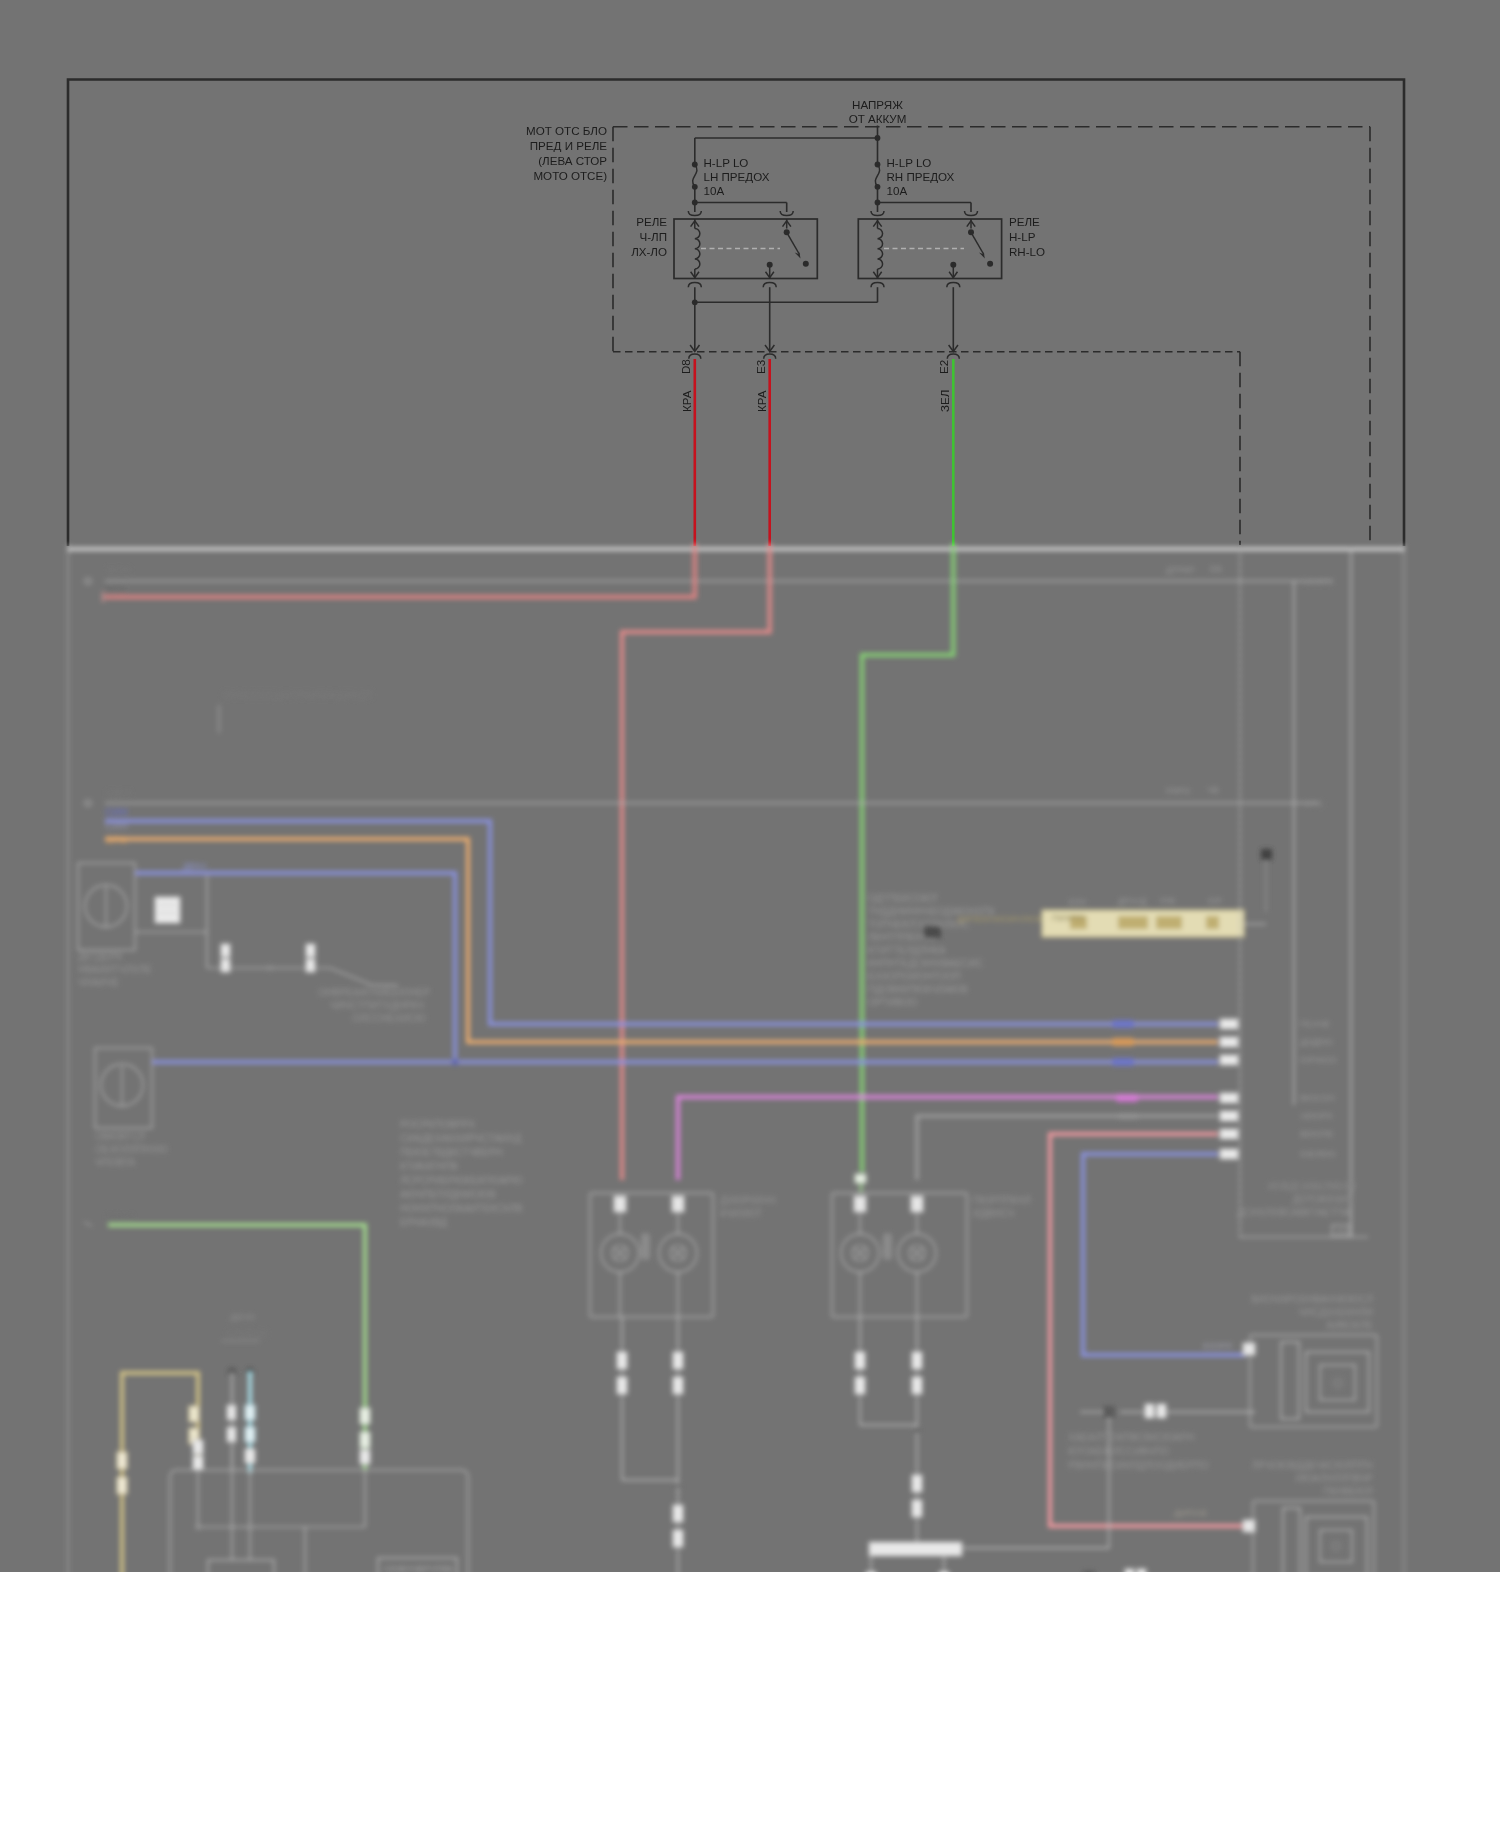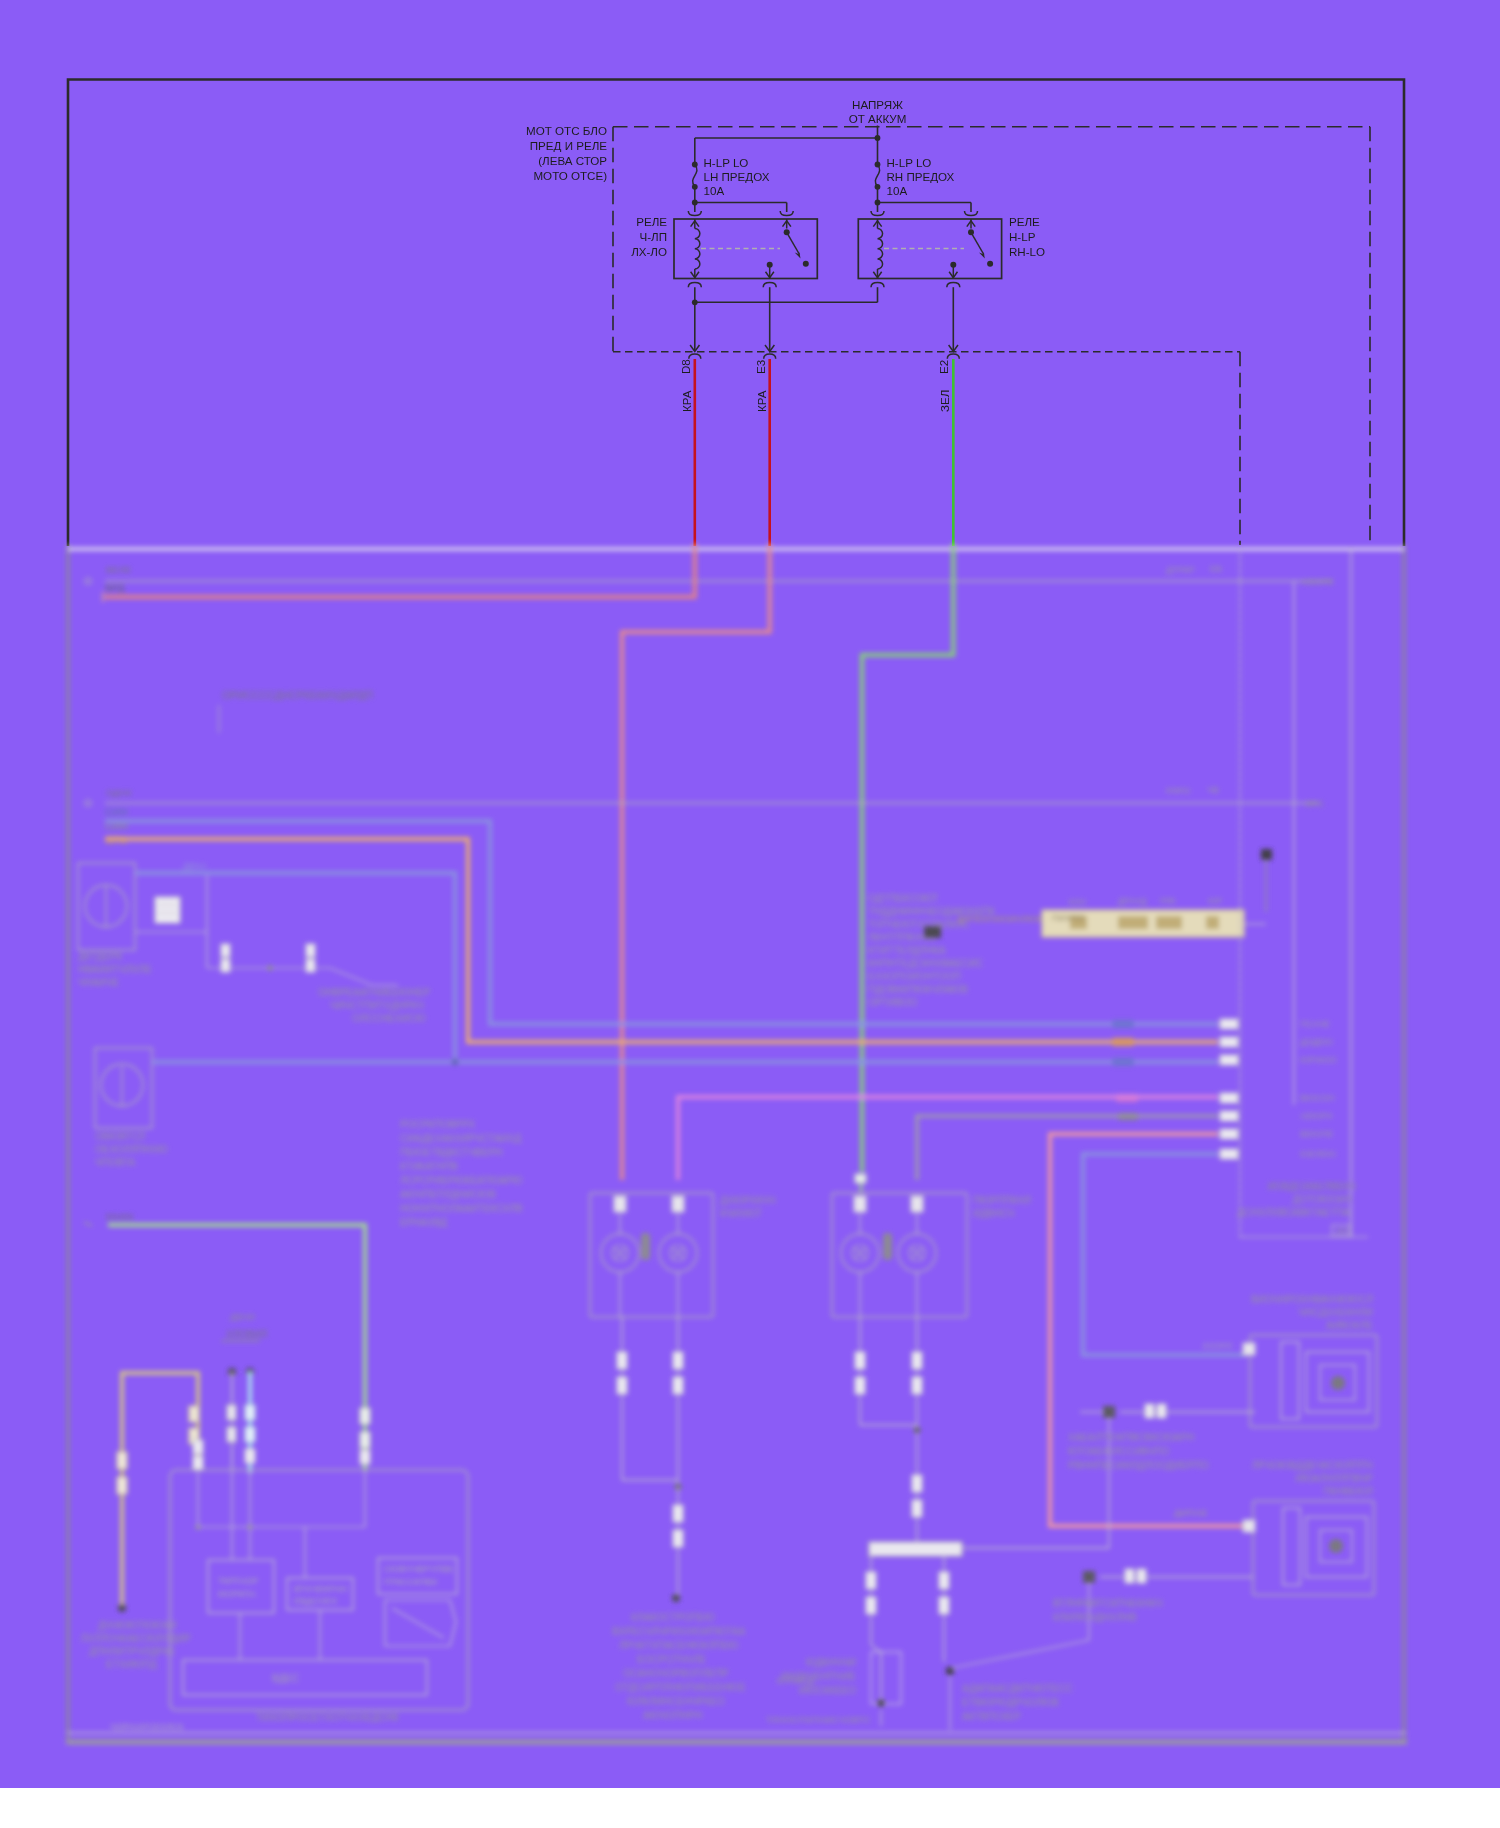--- a/index.html
+++ b/index.html
@@ -1,14 +1,14 @@
 <!DOCTYPE html>
 <html><head><meta charset="utf-8"><style>
 html,body{margin:0;padding:0;background:#ffffff;}
-#cv{position:relative;width:1500px;height:1788px;background:#8b5cf6;overflow:hidden;text-decoration:underline;}
+#cv{position:relative;width:1500px;height:1572px;background:#737373;overflow:hidden;text-decoration:underline;}
 svg{position:absolute;left:0;top:0;}
 text{font-family:"Liberation Sans",sans-serif;}
 </style></head><body>
 <div id="cv">
 <svg width="1500" height="1828" viewBox="0 0 1500 1828">
 <defs>
 <filter id="blr" filterUnits="userSpaceOnUse" x="0" y="480" width="1500" height="1348">
 <feGaussianBlur stdDeviation="2.5"></feGaussianBlur>
 </filter>
 </defs>

